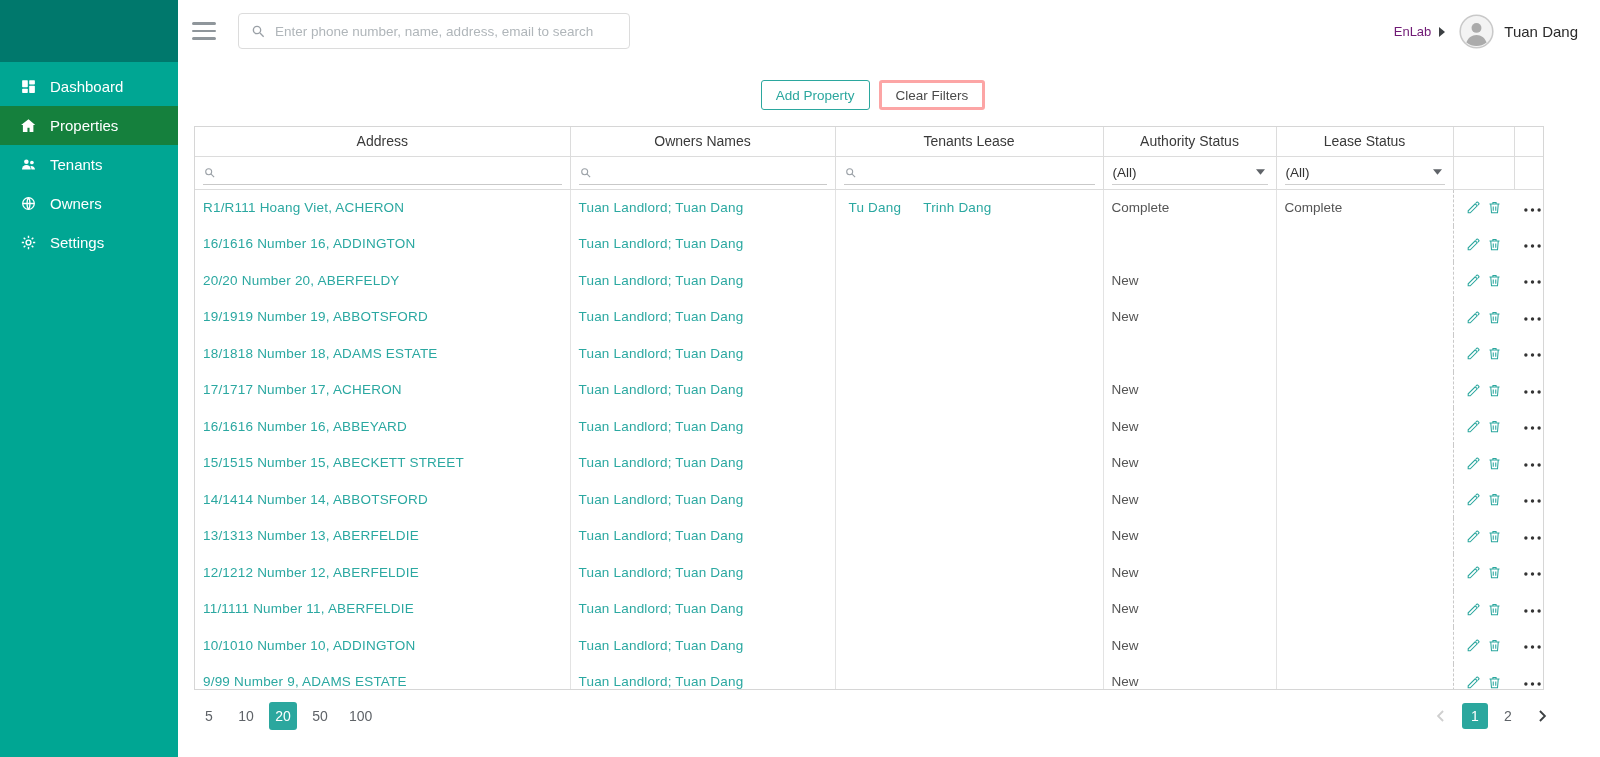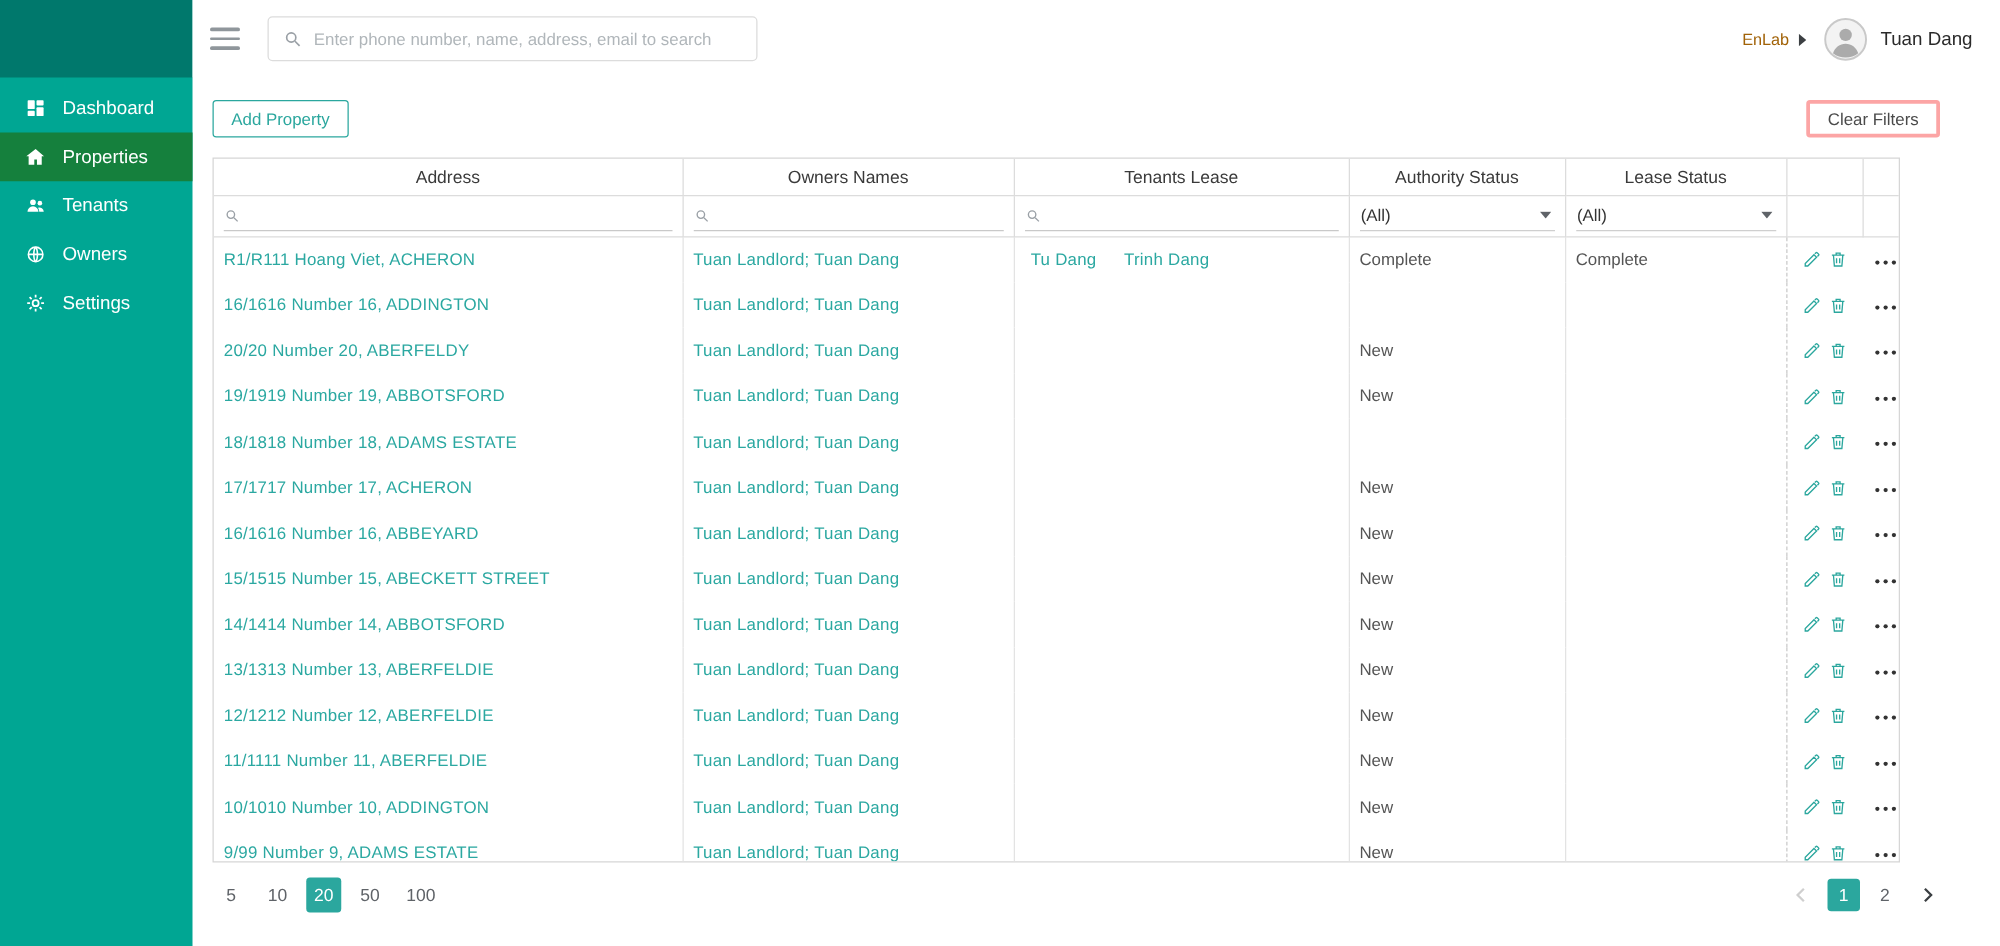--- a/index.html
+++ b/index.html
@@ -1,47 +1,47 @@
 <!DOCTYPE html>
 <html><head>
 <meta charset="utf-8">
 <style>
   * { margin:0; padding:0; box-sizing:border-box; }
   html,body { width:1600px; height:757px; overflow:hidden; background:#fff;
               font-family:"Liberation Sans", sans-serif; }
   .app { display:flex; width:1600px; height:757px; }
 
   
-  .sidebar { width:154px; flex-shrink:0; background:#00A693; display:flex; flex-direction:column; }
+  .sidebar { width:178px; flex-shrink:0; background:#00A693; display:flex; flex-direction:column; }
   .sidebar-top { height:62px; background:#00786C; }
   .side-nav { padding-top:5px; }
   .side-item { display:flex; align-items:center; gap:13px; height:39px; padding-left:19px;
                color:#fff; font-size:15px; cursor:pointer; }
   .side-item.active { background:#15803d; }
   .side-icon { width:18px; height:18px; display:flex; align-items:center; justify-content:center; }
   .side-icon svg { width:17px; height:17px; }
 
   
   .main { flex:1; display:flex; flex-direction:column; }
   .topbar { height:62px; display:flex; align-items:center; padding:0 22px 0 14px; background:#fff; }
   .hamburger { width:24px; display:flex; flex-direction:column; gap:5px; cursor:pointer; }
   .hamburger span { display:block; height:2.5px; background:#8F969B; border-radius:2px; }
   .searchbox { margin-left:22px; width:392px; height:36px; border:1px solid #DCDCDC; border-radius:4px;
                display:flex; align-items:center; gap:9px; padding:0 11px; background:#fff; }
   .searchbox input { border:none; outline:none; flex:1; font-size:13.5px; color:#3b82f6;
                      font-family:"Liberation Sans", sans-serif; }
   .searchbox input::placeholder { color:#B0B6BA; }
   .top-right { margin-left:auto; display:flex; align-items:center; }
-  .org-label { font-size:13px; color:#a16207; cursor:pointer; }
+  .org-label { font-size:13px; color:#701a75; cursor:pointer; }
   .org-caret { margin:1px 14px 0 8px; display:flex; cursor:pointer; }
   .avatar { width:35px; height:35px; display:flex; cursor:pointer; }
   .username { margin-left:10px; font-size:15px; color:#2A2A2A; }
 
   
-  .toolbar { display:flex; justify-content:space-between; align-items:center; gap:9px;
+  .toolbar { display:flex; justify-content:center; align-items:center; gap:9px;
              padding:18px 48px 16px 16px; }
   .btn { height:30px; padding:0 14px; border-radius:3px; background:#fff; font-size:13.5px;
          display:flex; align-items:center; cursor:pointer; font-family:"Liberation Sans",sans-serif; }
   .btn-primary-outline { border:1px solid #2BA79E; color:#2BA79E; }
   .btn-default { border:3px solid #fca5a5; color:#4A4A4A; }
 
   
   .table-wrap { margin-left:16px; width:1350px; height:564px; overflow:hidden;
                 border:1px solid #D6D6D6; }
   table { border-collapse:collapse; table-layout:fixed; width:1350px; }

